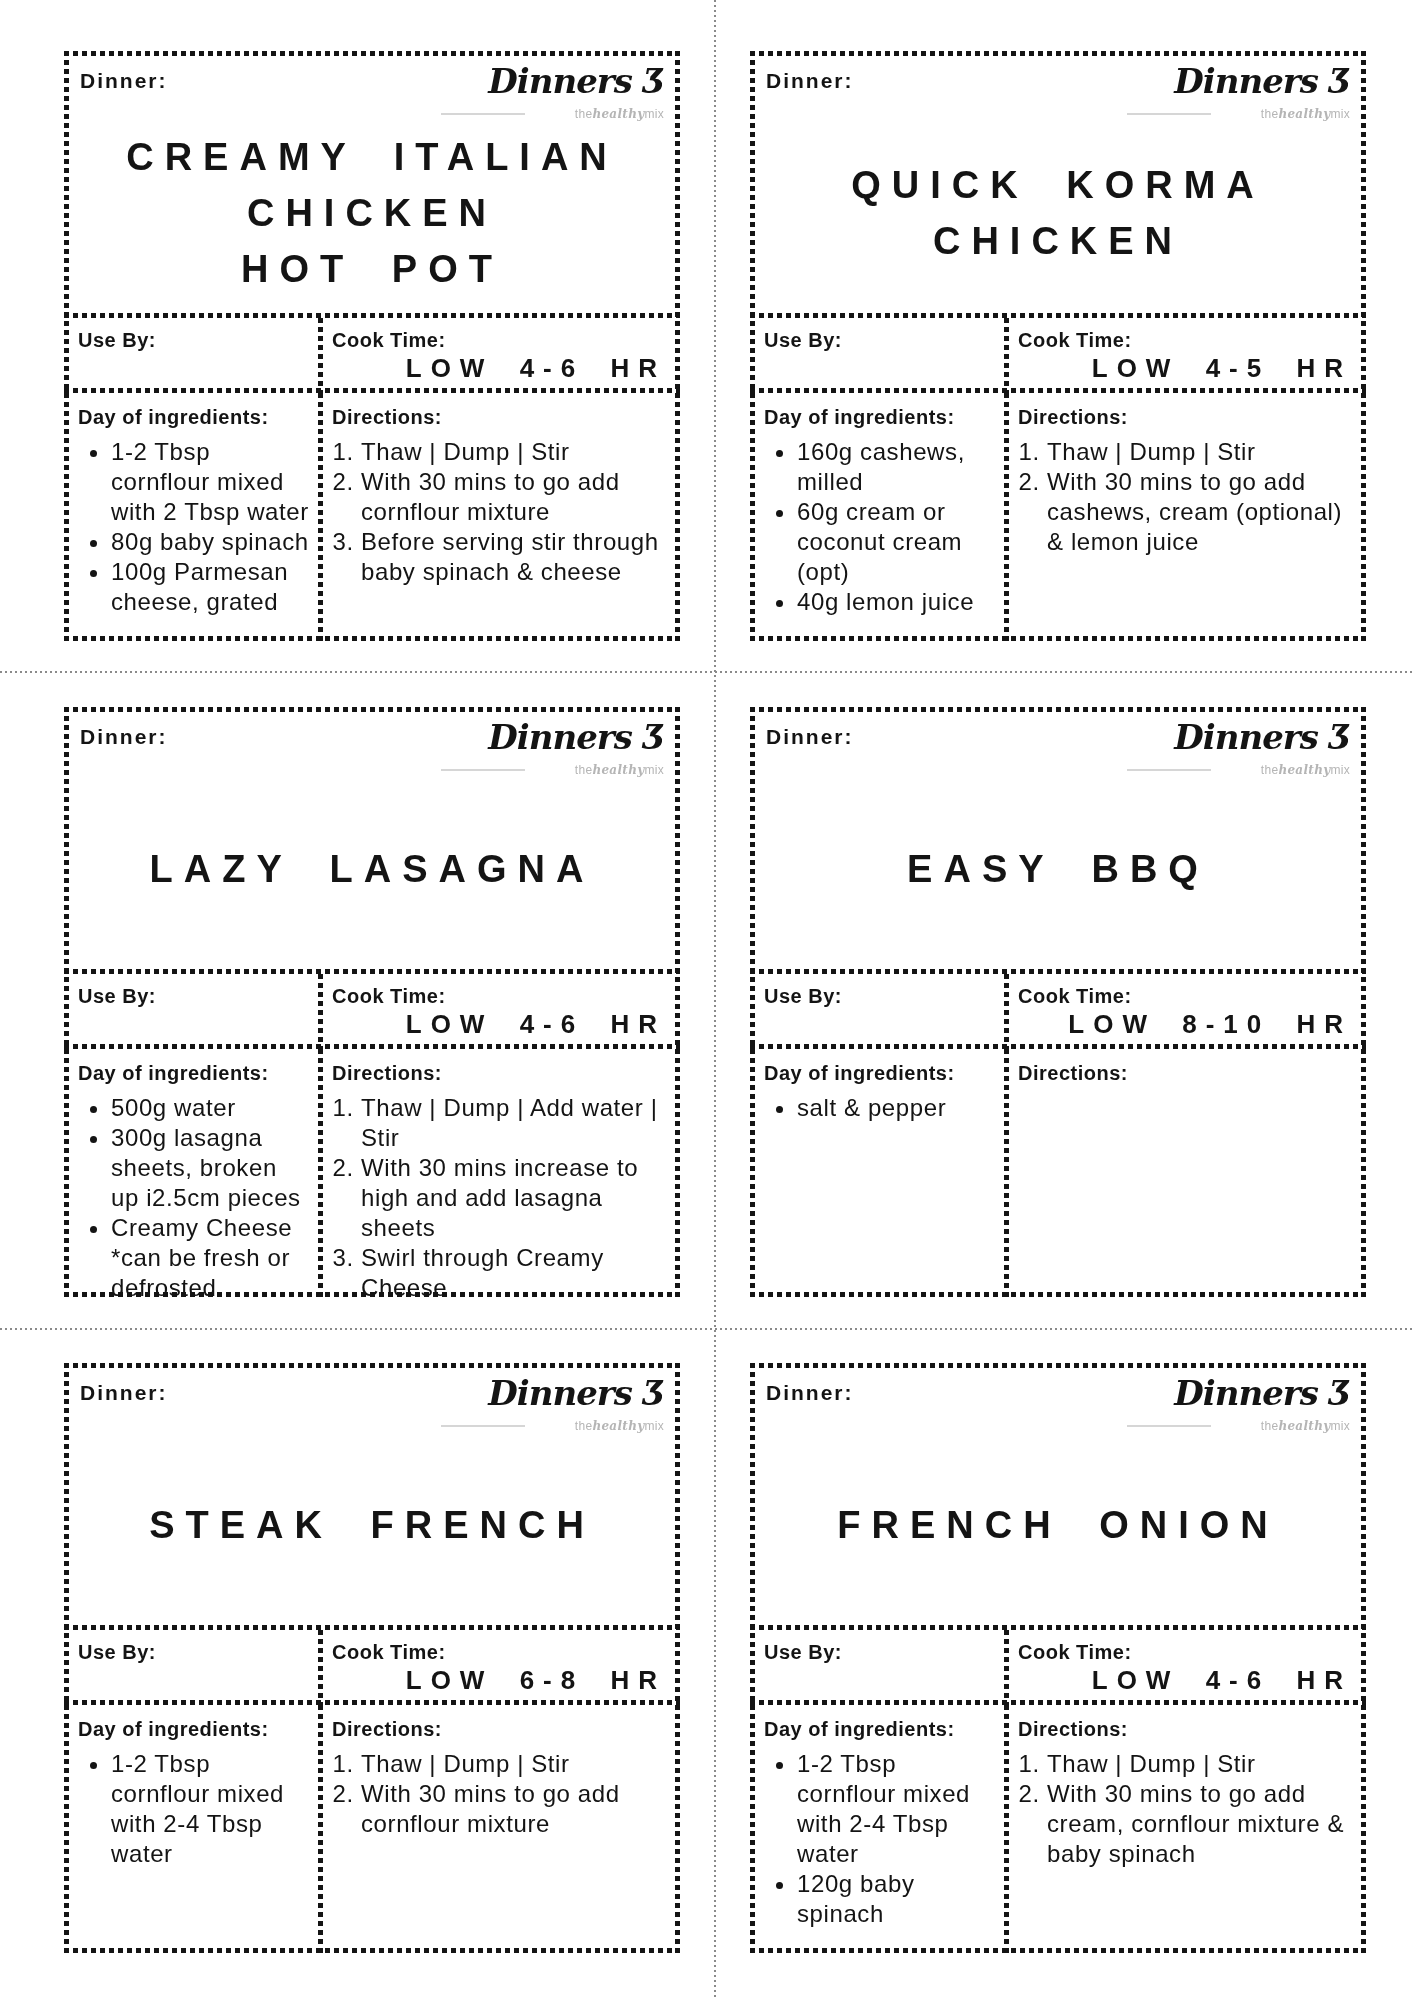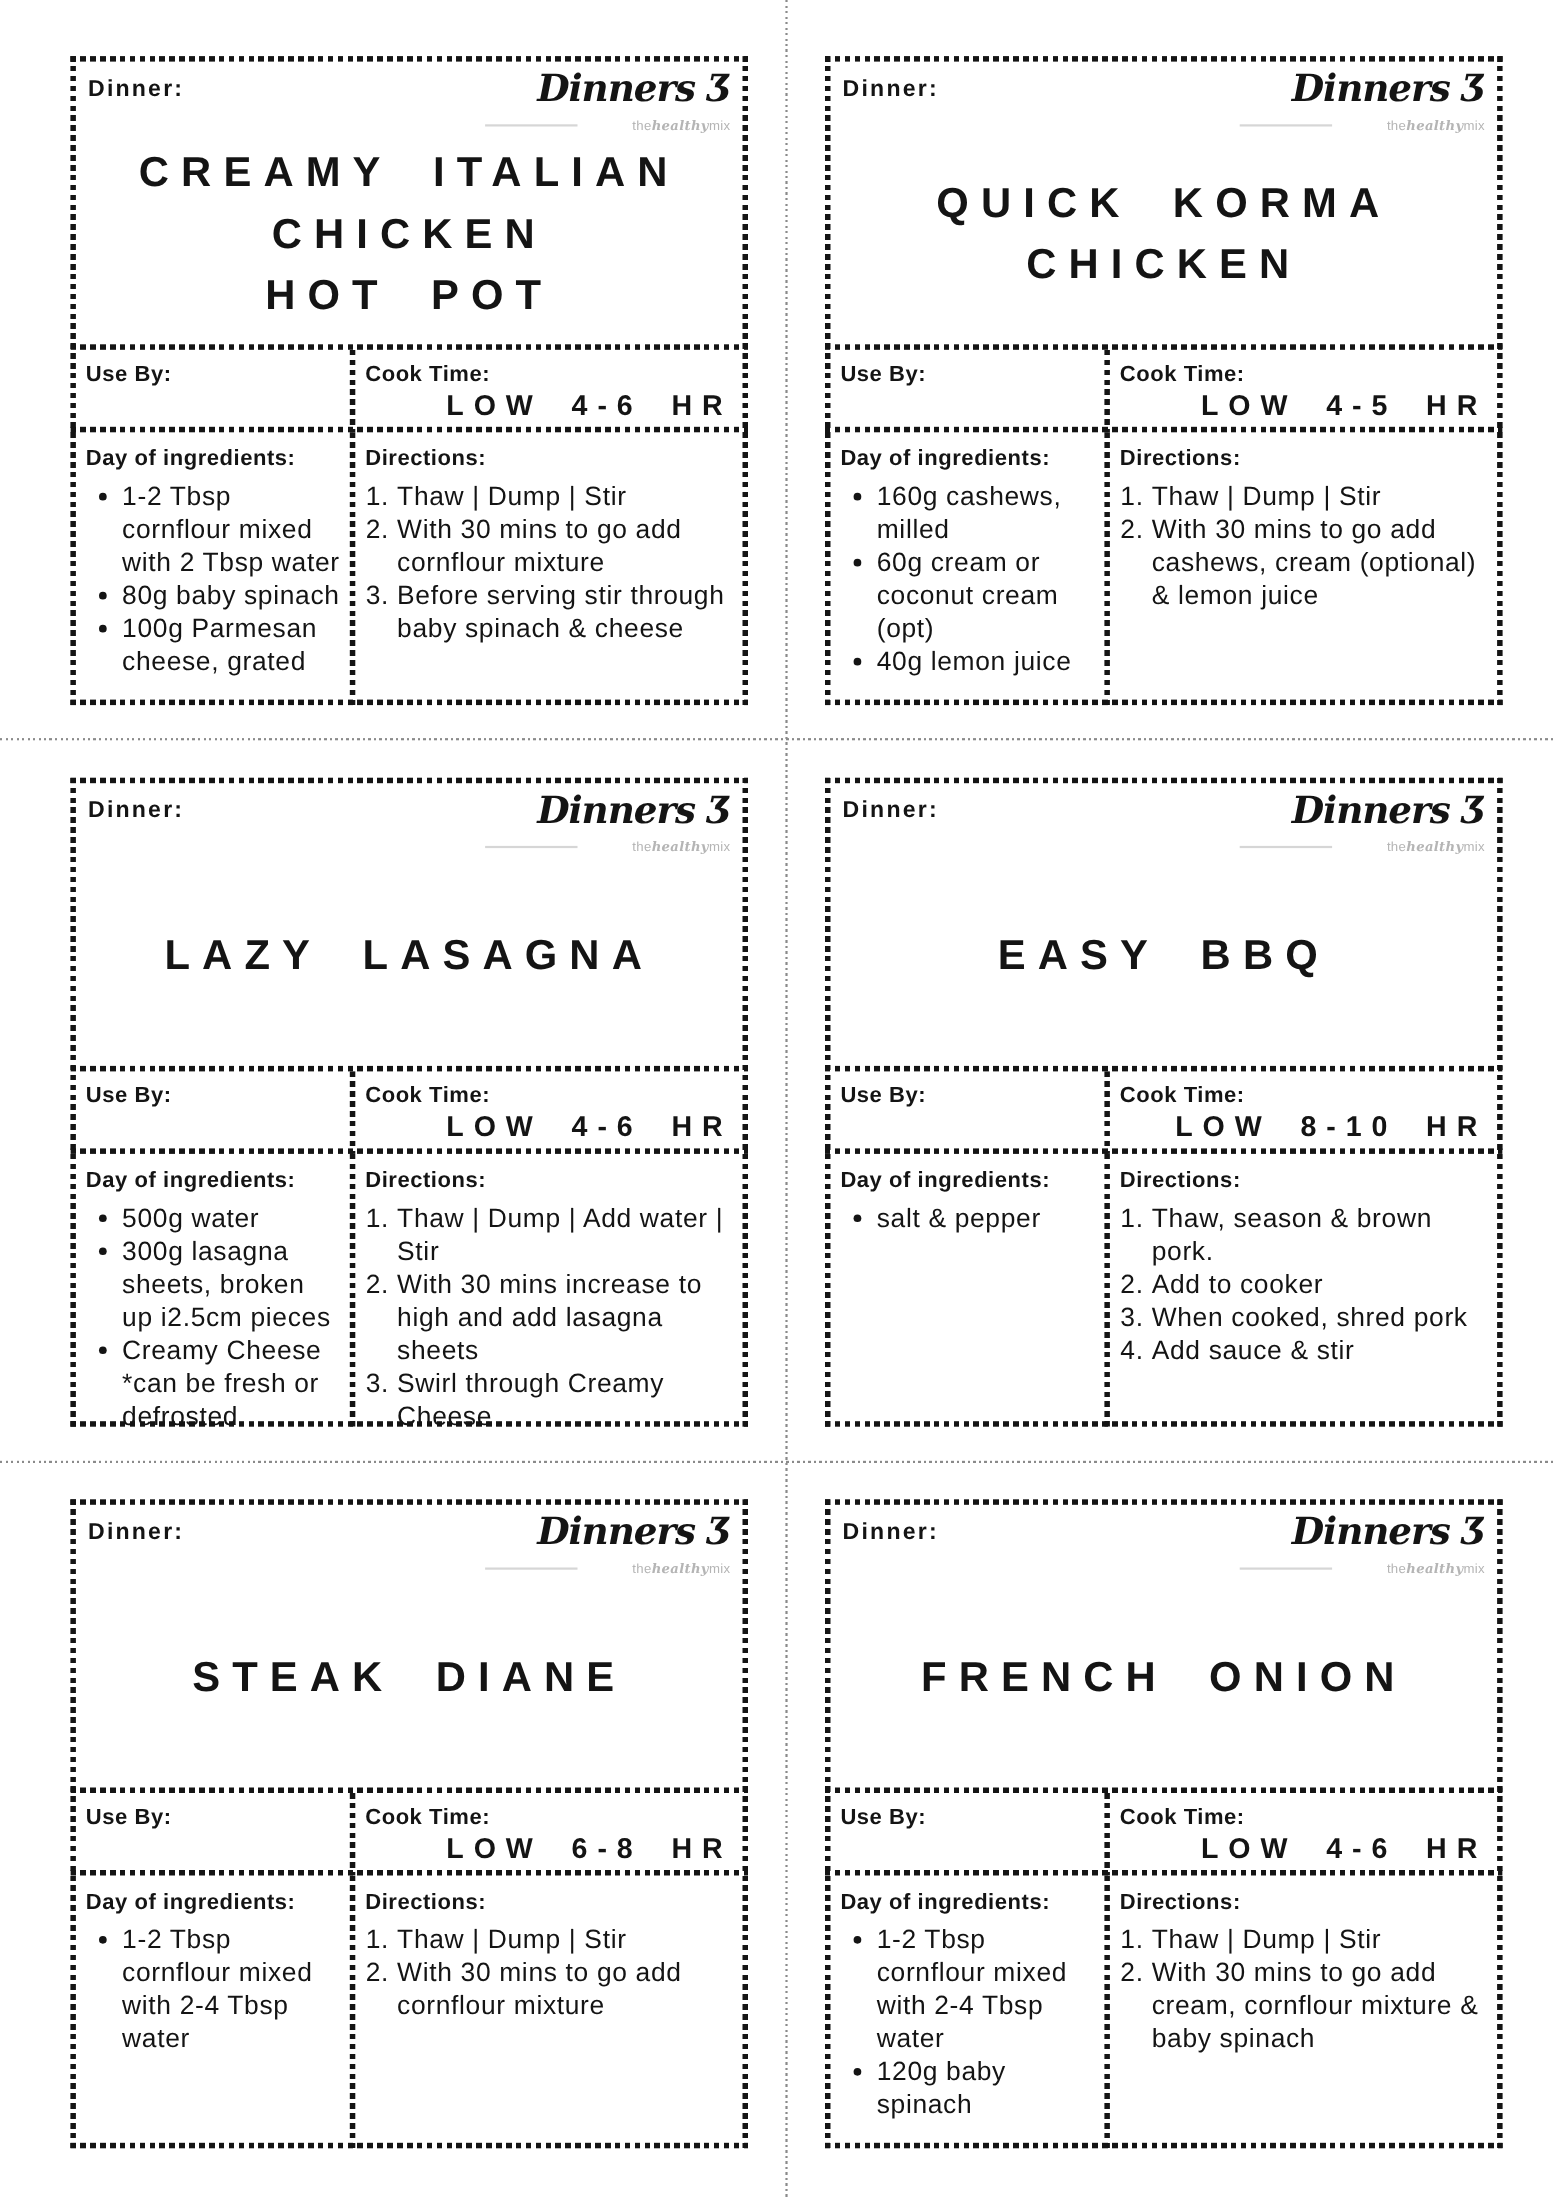--- a/index.html
+++ b/index.html
@@ -248,44 +248,38 @@
     </div>
     <div class="body-row">
       <div class="ingredients">
         <span class="box-label">Day of ingredients:</span>
         <ul class="ing-list">
           <li class="item">salt &amp; pepper</li>
         </ul>
       </div>
       <div class="directions vline-left">
         <span class="box-label">Directions:</span>
-        <ol class="dir-list">
-          <li class="item">Thaw, season &amp; brown pork.</li>
-          <li class="item">Add to cooker</li>
-          <li class="item">When cooked, shred pork</li>
-          <li class="item">Add sauce &amp; stir</li>
-        </ol>
-      </div>
-    </div>
-  </section>
-
-  <section class="card">
-    <div class="card-header hline-bottom">
-      <div class="header-top">
-        <span class="dinner-label">Dinner:</span>
-        <div class="logo">
-          <div class="logo-brand">Dinners Ʒ</div>
-          <div class="logo-sub">
-            <span class="logo-rule"></span>
-            <span class="logo-sub-text"><span>the</span><span class="logo-sub-script">healthy</span><span>mix</span></span>
-          </div>
-        </div>
-      </div>
-      <div class="card-title">
-        <span class="title-line">STEAK DIANE</span>
+      </div>
+    </div>
+  </section>
+
+  <section class="card">
+    <div class="card-header hline-bottom">
+      <div class="header-top">
+        <span class="dinner-label">Dinner:</span>
+        <div class="logo">
+          <div class="logo-brand">Dinners Ʒ</div>
+          <div class="logo-sub">
+            <span class="logo-rule"></span>
+            <span class="logo-sub-text"><span>the</span><span class="logo-sub-script">healthy</span><span>mix</span></span>
+          </div>
+        </div>
+      </div>
+      <div class="card-title">
+        <span class="title-line">STEAK FRENCH</span>
       </div>
     </div>
     <div class="cook-row hline-bottom">
       <div class="use-by">
         <span class="box-label">Use By:</span>
       </div>
       <div class="cook-time vline-left">
         <span class="box-label">Cook Time:</span>
         <span class="cook-value">LOW 6-8 HR</span>
       </div>

